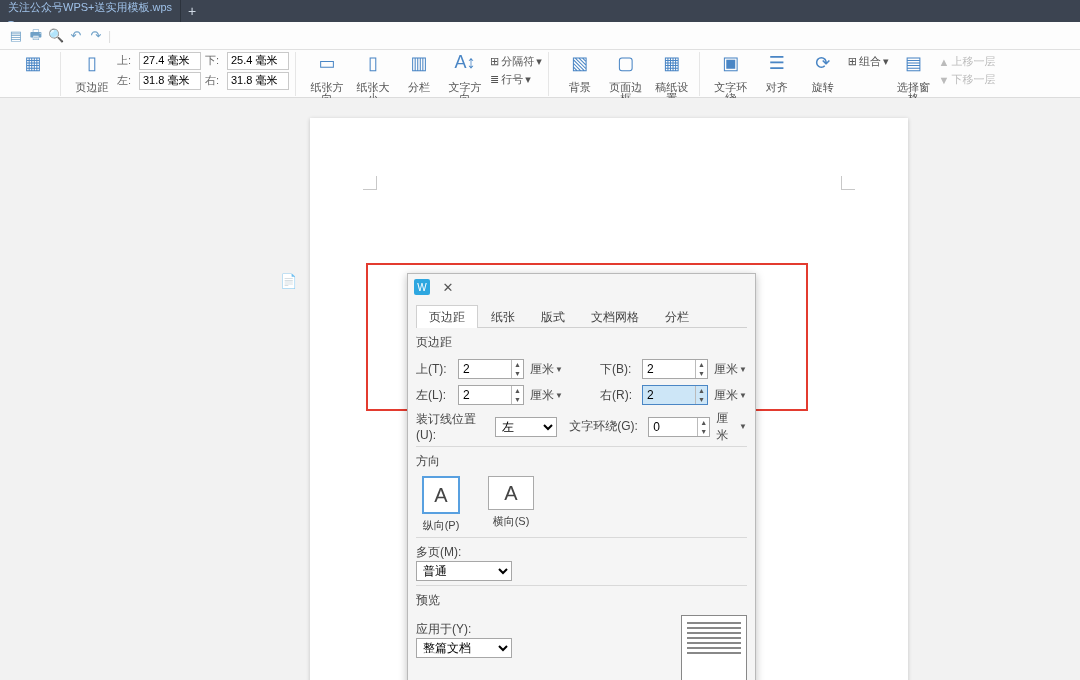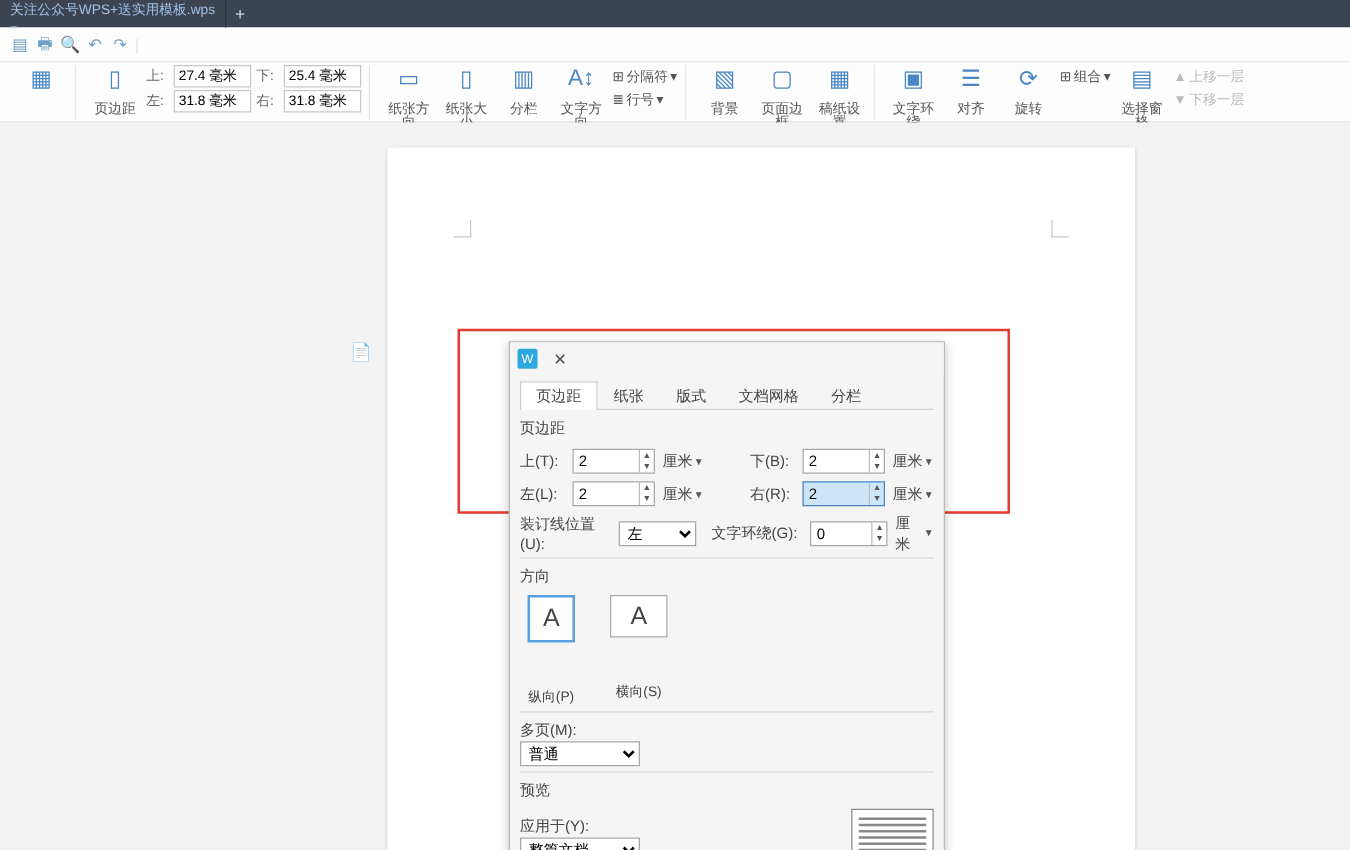--- a/index.html
+++ b/index.html
@@ -55,21 +55,21 @@
 .spinbox .arrows { position:absolute; right:1px; top:1px; width:12px; height:18px; display:flex; flex-direction:column;}
 .spinbox .arrows span{ flex:1; font-size:7px; display:flex; align-items:center; justify-content:center; color:#555; cursor:pointer; border-left:1px solid #bbb;}
 .unitdrop { display:flex; align-items:center; gap:1px; height:20px; font-size:12px; color:#444;}
 .unitdrop .dd { font-size:8px; color:#555; cursor:pointer;}
 .selbox { width:66px; height:20px; border:1px solid #a7a7a7; font-size:12px; background:#fff; padding:0 2px;}
 .selwide { width:96px;}
 .orient-row { display:flex; gap:20px; margin-top:4px;}
 .orient { width:50px; display:flex; flex-direction:column; align-items:center; gap:4px;}
 .orient .obox { width:38px; height:38px; border:1px solid #aaa; display:flex; align-items:center; justify-content:center; font-size:20px; font-family:serif; background:#fff;}
 .orient.active .obox { border:2px solid #58a0e0; }
-.orient .olbl { font-size:11px;margin-top:32px;}
+.orient .olbl { font-size:11px;}
 .preview-row { display:flex; align-items:flex-start; justify-content:space-between; margin-top:4px;}
 .preview-pg { width:66px; height:72px; border:1px solid #888; background:#fff; display:flex; flex-direction:column; padding:6px 5px; gap:3px;}
 .preview-pg span { height:2px; background:#888; }
 hr.sec { border:none; border-top:1px solid #d9d9d9; margin:4px 0 0;}
 </style>
 </head>
 <body>
 
 <div class="titlebar">
   <div class="tab">

